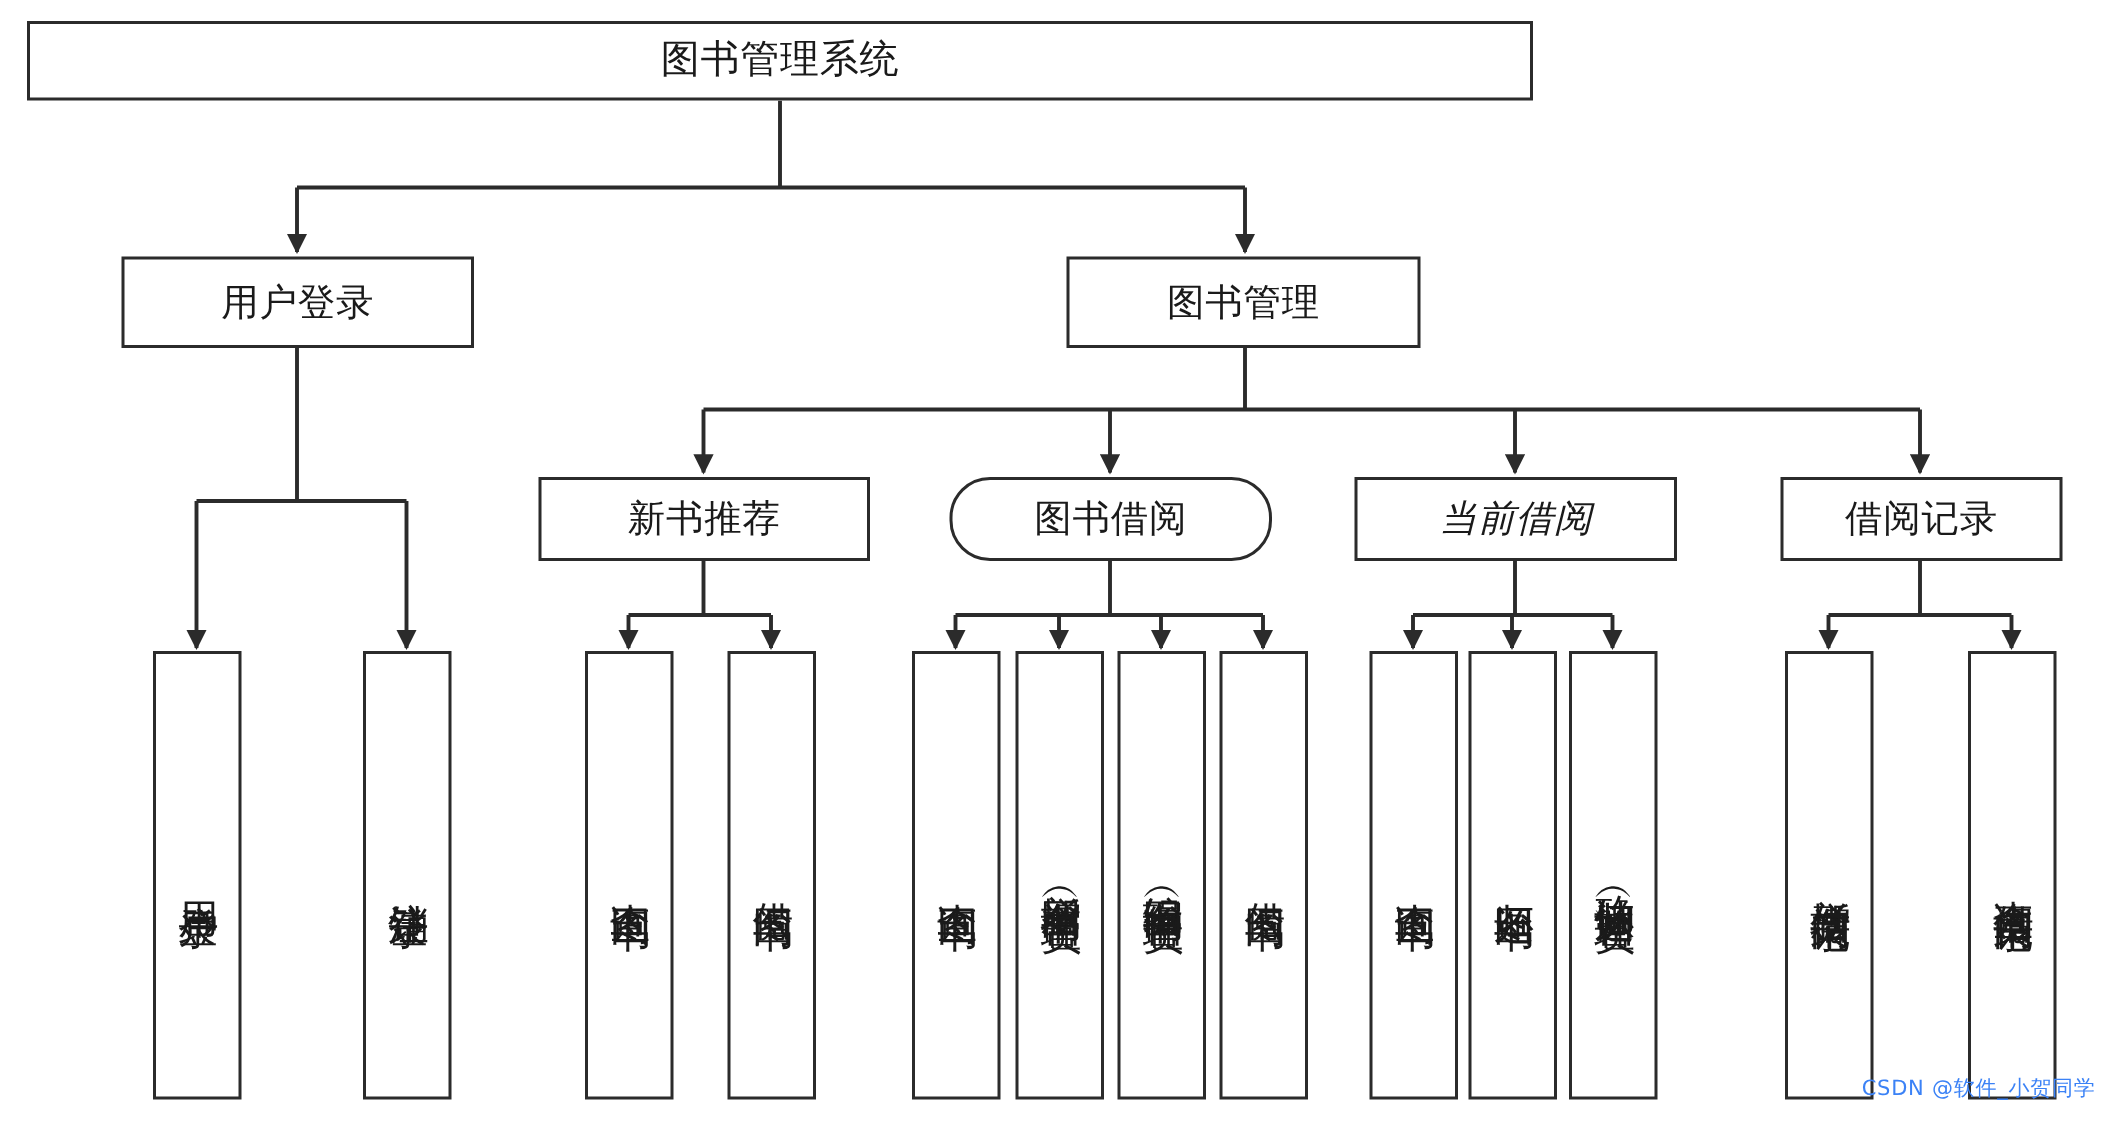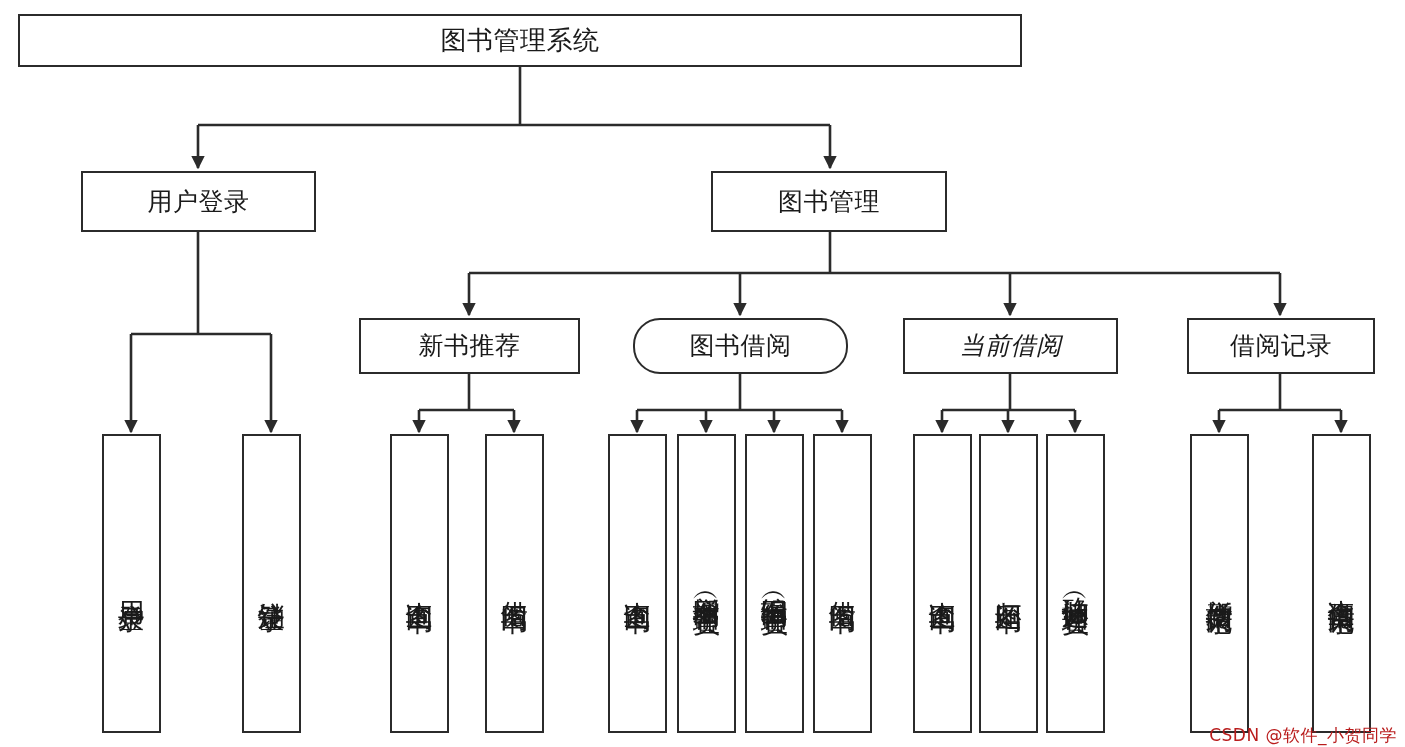--- a/index.html
+++ b/index.html
@@ -56,23 +56,23 @@
     text-orientation: upright;
     font-size: 27px;
     line-height: 1.02;
     letter-spacing: 2px;
     text-align: center;
     white-space: nowrap;
   }
   #watermark {
     position: absolute;
     right: 8px;
-    bottom: 0;
-    font-size: 17px;
-    color: #b91c1c;
+    bottom: 12px;
+    font-size: 14px;
+    color: #3b82f6;
     white-space: nowrap;
     letter-spacing: 0.5px;
   }
 </style>
 </head>
 <body>
 
 <div id="canvas">
 
   <svg class="wires" viewBox="0 0 1405 747" xmlns="http://www.w3.org/2000/svg">

